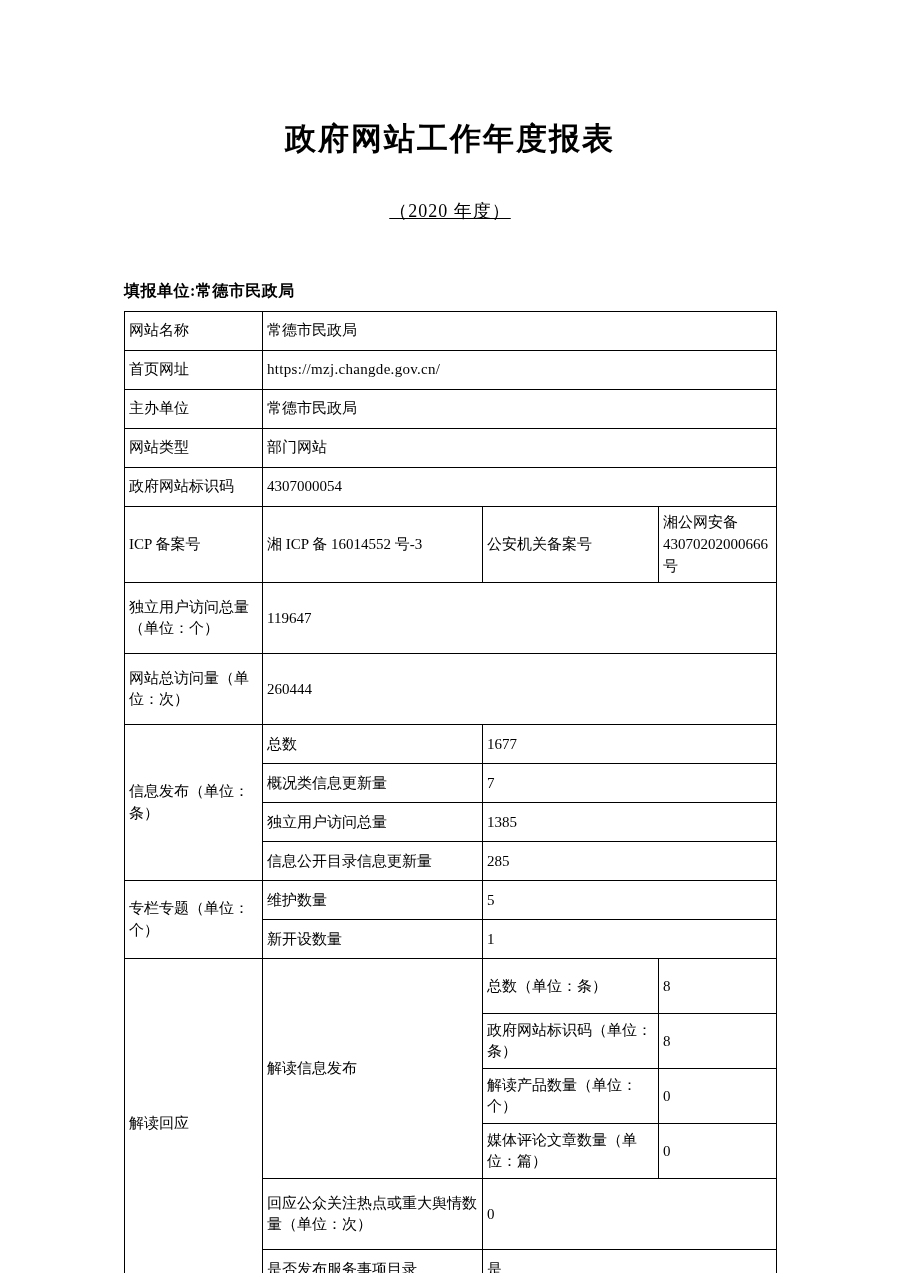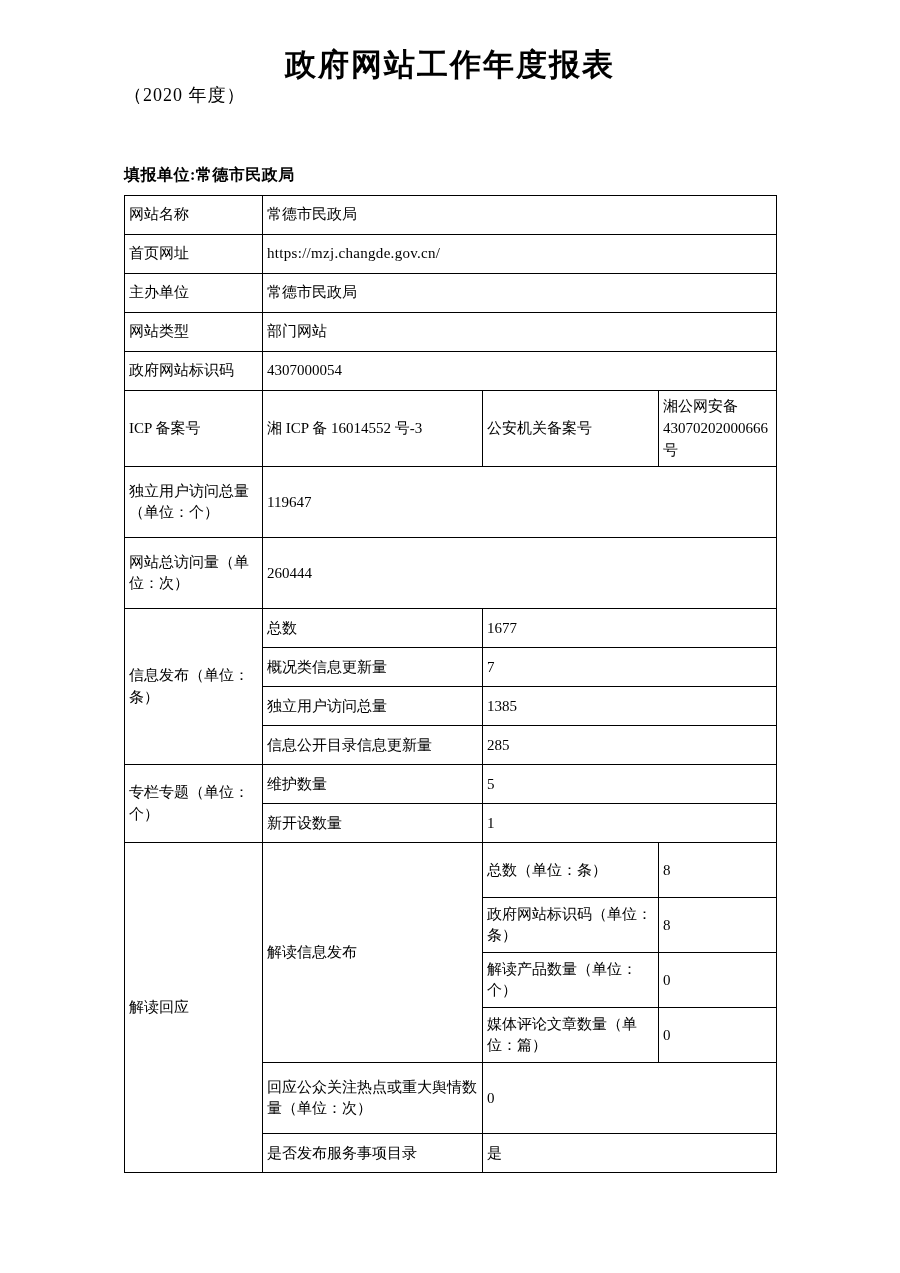--- a/index.html
+++ b/index.html
@@ -20,27 +20,29 @@
     box-sizing: border-box;
     padding: 0 124px;
     position: relative;
   }
   .doc-title {
     text-align: center;
     font-family: "DejaVu Sans", "Liberation Sans", sans-serif;
     font-weight: bold;
     font-size: 31px;
     letter-spacing: 2px;
-    margin-top: 46px;
+    margin-top: 120px;
     line-height: 1.2;
   }
   .doc-subtitle {
-    text-align: left;
+    text-align: center;
     font-size: 18px;
+    margin-top: 42px;
     letter-spacing: 1px;
+    text-decoration: underline;
   }
   .filler-line {
     margin-top: 58px;
     font-size: 16px;
     font-weight: bold;
     letter-spacing: 0.5px;
   }
   table.report {
     border-collapse: collapse;
     width: 652px;

